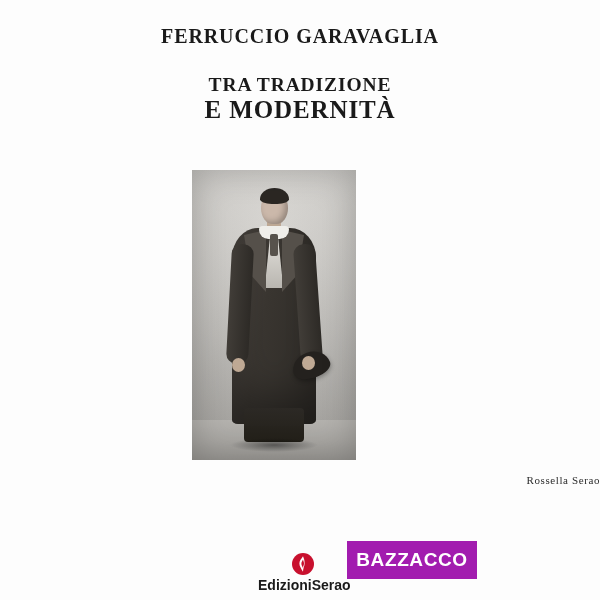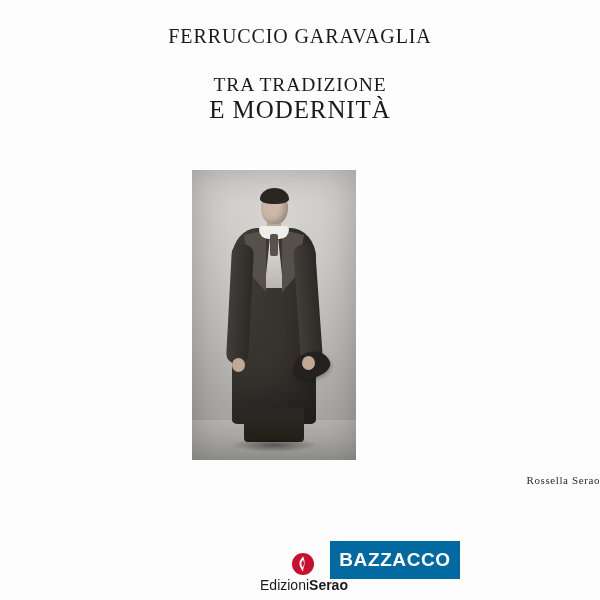--- a/index.html
+++ b/index.html
@@ -26,21 +26,21 @@
   .title-block {
     position: absolute;
     top: 24px;
     left: 0;
     width: 600px;
     text-align: center;
     color: #1a1a1a;
   }
   .title-line {
     font-family: "Liberation Serif", serif;
-    font-weight: normal;
+    font-weight: bold;
     font-size: 19.5px;
     letter-spacing: 0.9px;
     line-height: 25px;
     text-transform: uppercase;
   }
   .title-line.l1 { font-size: 20px; }
   .title-line.l2 { font-size: 19.5px; margin-top: 23px; }
   .title-line.l3 { font-size: 25px; }
 
   
@@ -252,24 +252,24 @@
     font-family: "Liberation Serif", serif;
     font-size: 11px;
     letter-spacing: 0.6px;
     color: #2b2b2b;
   }
 
   
   .badge {
     position: absolute;
     top: 541px;
-    left: 330px;
+    left: 347px;
     width: 130px;
     height: 38px;
-    background: #0369a1;
+    background: #a21caf;
     display: flex;
     align-items: center;
     justify-content: center;
   }
   .badge-text {
     color: #ffffff;
     font-family: "Liberation Sans", sans-serif;
     font-weight: bold;
     font-size: 19px;
     letter-spacing: 0.6px;
@@ -294,21 +294,21 @@
     position: absolute;
     left: 0;
     top: 24px;
     width: 92px;
     text-align: center;
     font-family: "Liberation Sans", sans-serif;
     font-size: 14px;
     color: #1a1a1a;
     white-space: nowrap;
   }
-  .pub-name .light { font-weight: normal; }
+  .pub-name .light { font-weight: bold; }
   .pub-name .bold { font-weight: bold; }
 </style>
 </head>
 <body>
 
 <div class="cover">
 
   <div class="title-block">
     <div class="title-line l1">FERRUCCIO GARAVAGLIA</div>
     <div class="title-line l2">TRA TRADIZIONE</div>

